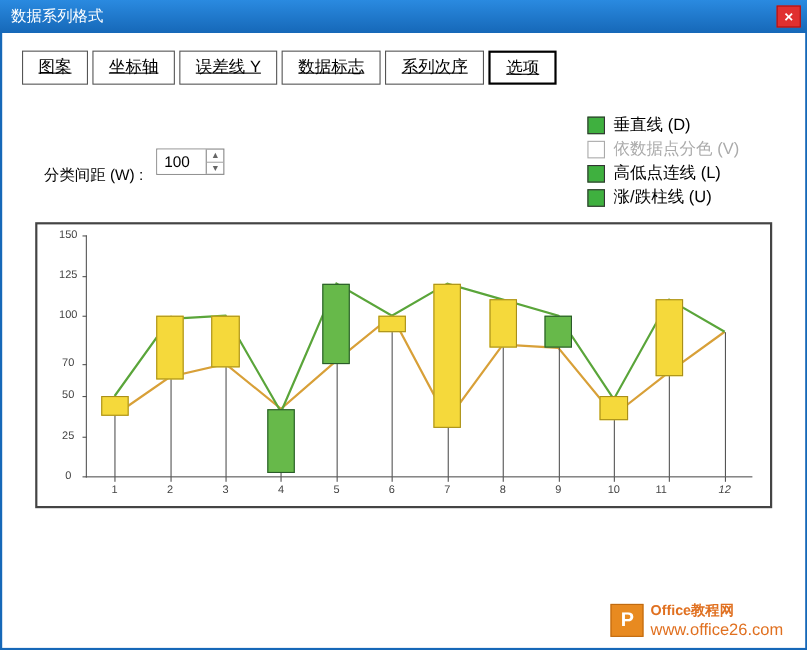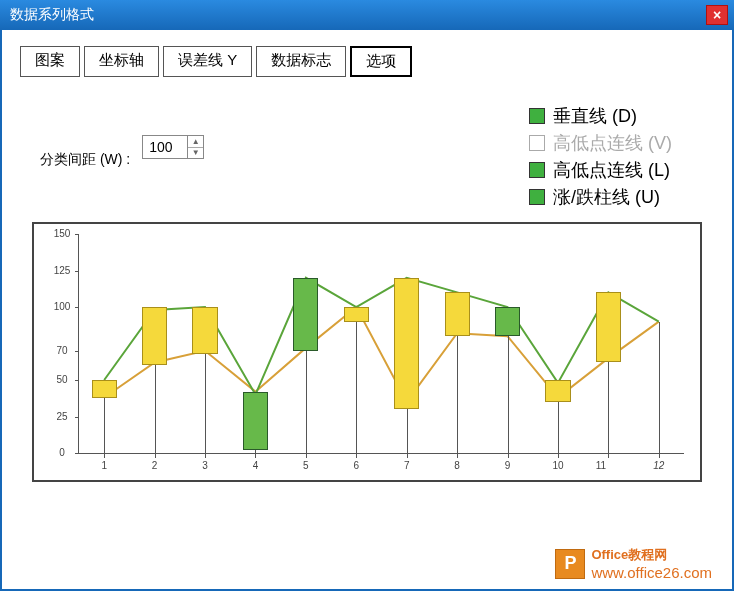--- a/index.html
+++ b/index.html
@@ -36,20 +36,21 @@
     border-top: none;
     height: 561px;
     padding: 16px 18px 10px 18px;
     position: relative;
     background: #fff;
   }
   .tabs {
     display: flex;
     gap: 4px;
     margin-bottom: 20px;
+    text-decoration: underline;
   }
   .tab {
     border: 1px solid #555;
     padding: 4px 14px;
     background: #fff;
     font-size: 15px;
     cursor: pointer;
   }
   .tab.active {
     border: 2px solid #000;
@@ -92,21 +93,21 @@
   .spinner .arrows div:first-child { border-bottom:1px solid #aaa; }
   .legend-opts {
     margin-left: auto;
     margin-right: 30px;
   }
   .legend-opt {
     display: flex;
     align-items: center;
     gap: 8px;
     margin: 3px 0;
-    font-size: 18px;
+    font-size: 15px;
   }
   .swatch {
     width: 16px; height: 16px;
     border: 1px solid #333;
   }
   .swatch.green { background: #3fb03f; }
   .swatch.empty { background: #fff; border: 1px solid #aaa; }
   .legend-opt.disabled { color: #aaa; }
 
   .chart-frame {
@@ -188,20 +189,21 @@
   </div>
 </div>
 
 <div class="dialog-body">
 
   <div class="tabs">
     <div class="tab">图案</div>
     <div class="tab">坐标轴</div>
     <div class="tab">误差线 Y</div>
     <div class="tab">数据标志</div>
+    <div class="tab">系列次序</div>
     <div class="tab active">选项</div>
   </div>
 
   <div class="options-row">
     <div class="gap-control">
       <label>分类间距 (W) :</label>
       <div class="spinner">
         <input type="text" value="100" style="">
         <div class="arrows">
           <div>▲</div>
@@ -210,21 +212,21 @@
       </div>
     </div>
 
     <div class="legend-opts">
       <div class="legend-opt">
         <span class="swatch green"></span>
         <span>垂直线 (D)</span>
       </div>
       <div class="legend-opt disabled">
         <span class="swatch empty"></span>
-        <span>高低点连线 (V)</span>
+        <span>依数据点分色 (V)</span>
       </div>
       <div class="legend-opt">
         <span class="swatch green"></span>
         <span>高低点连线 (L)</span>
       </div>
       <div class="legend-opt">
         <span class="swatch green"></span>
         <span>涨/跌柱线 (U)</span>
       </div>
     </div>

